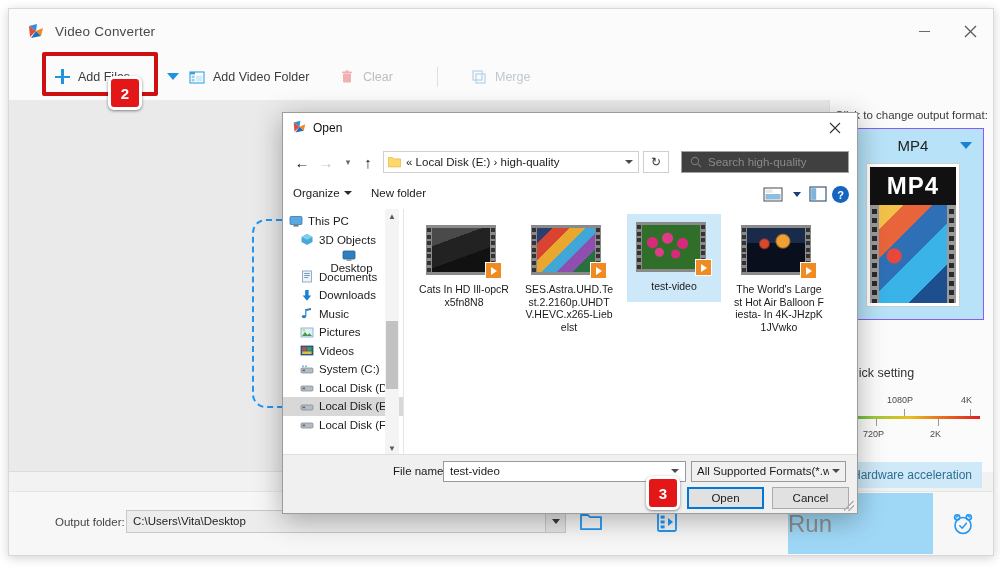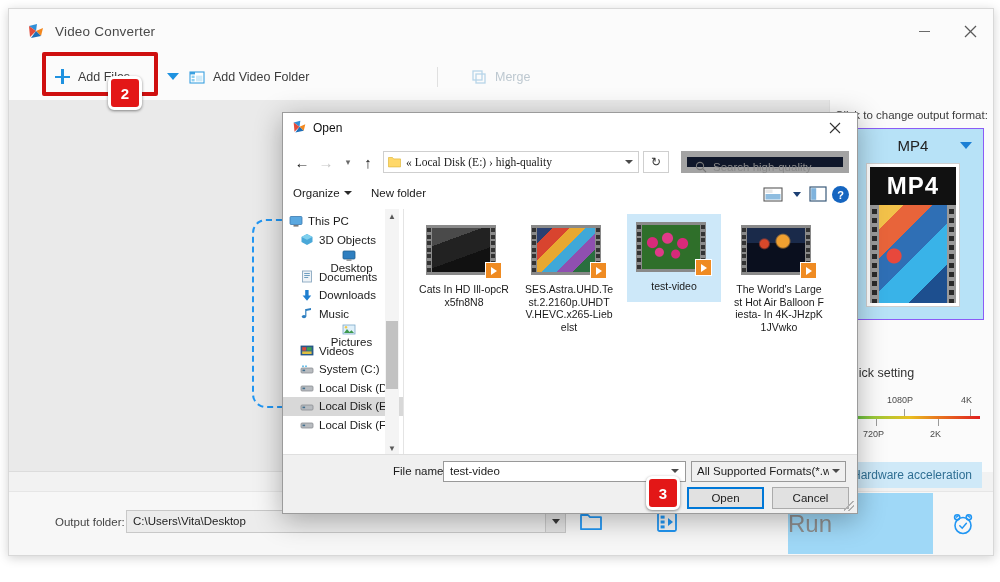--- a/index.html
+++ b/index.html
@@ -231,37 +231,37 @@
   .navbtn{
     position:absolute;top:30px;width:22px;height:38px;
     display:flex;align-items:center;justify-content:center;font-size:15px;
   }
   .nav-back{left:8px;color:#1b1b1b;}
   .nav-fwd{left:32px;color:#c6c6c6;}
   .nav-recent{left:54px;color:#6a6a6a;font-size:9px;}
   .nav-up{left:74px;color:#1b1b1b;}
   .addrbar{
     position:absolute;left:100px;top:38px;width:256px;height:22px;
-    background:#fff;border:1px solid #cfcfcf;box-sizing:border-box;font-family:Liberation Serif, serif;
+    background:#fff;border:1px solid #cfcfcf;box-sizing:border-box;
   }
   .addr-folder{position:absolute;left:4px;top:4px;width:13px;height:12px;}
   .addr-txt{position:absolute;left:22px;top:4px;font-size:11.5px;color:#1b1b1b;white-space:nowrap;}
   .addr-dd{
     position:absolute;right:5px;top:8px;
     width:0;height:0;border-left:4px solid transparent;border-right:4px solid transparent;
     border-top:4.5px solid #4a4a4a;
   }
   .refresh{
     position:absolute;left:360px;top:38px;width:26px;height:22px;
     background:#fff;border:1px solid #cfcfcf;box-sizing:border-box;
     display:flex;align-items:center;justify-content:center;font-size:12px;color:#333;
   }
   .searchbar{
     position:absolute;left:398px;top:38px;width:168px;height:22px;
-    background:#0f172a;border:6px solid #a3a3a3;box-sizing:border-box;
+    background:#404040;border:1px solid #a3a3a3;box-sizing:border-box;
   }
   .search-ico{position:absolute;left:8px;top:4px;width:12px;height:12px;}
   .search-ph{position:absolute;left:26px;top:4px;font-size:11.5px;color:#8a8a8a;}
 
   .dlg-cmd{
     position:absolute;left:0;top:68px;width:100%;height:28px;
     background:#fff;border-bottom:6px solid #22c55e;
   }
   .cmd-org{position:absolute;left:10px;top:6px;font-size:11.5px;color:#1b1b1b;}
   .cmd-org i{
@@ -418,20 +418,28 @@
         <svg class="ico16" viewBox="0 0 16 16">
           <rect x="1" y="3" width="14" height="11" fill="#fff" stroke="#3aa0e0" stroke-width="1.1"></rect>
           <rect x="1" y="3" width="5" height="2.4" fill="#3aa0e0"></rect>
           <rect x="2.6" y="6.6" width="3" height="2.4" fill="#8fd0f0"></rect>
           <rect x="2.6" y="10" width="3" height="2.4" fill="#8fd0f0"></rect>
           <rect x="7" y="6.6" width="6.4" height="5.8" fill="#cfeaf8"></rect>
         </svg>
         <span>Add Video Folder</span>
       </div>
 
+      <div class="tb-item tb-clear">
+        <svg class="ico16" viewBox="0 0 16 16">
+          <rect x="4" y="4.5" width="8" height="9" rx="1" fill="#f2b0b0"></rect>
+          <rect x="3" y="2.6" width="10" height="1.7" rx=".8" fill="#f2b0b0"></rect>
+          <rect x="6.5" y="1.2" width="3" height="1.6" rx=".6" fill="#f2b0b0"></rect>
+        </svg>
+        <span>Clear</span>
+      </div>
 
       <div class="tb-sep"></div>
 
       <div class="tb-item tb-merge">
         <svg class="ico16" viewBox="0 0 16 16">
           <rect x="2" y="2" width="9" height="9" fill="none" stroke="#b7d5e8" stroke-width="1.3"></rect>
           <rect x="5" y="5" width="9" height="9" fill="none" stroke="#b7d5e8" stroke-width="1.3"></rect>
         </svg>
         <span>Merge</span>
       </div>
@@ -658,21 +666,21 @@
             <span>Downloads</span>
           </div>
           <div class="tree-item" style="padding-left:11px;">
             <svg class="tree-ico" viewBox="0 0 14 13">
               <path d="M6 2 L11 1 V3 L6 4 Z" fill="#2f7fc0"></path>
               <rect x="5.2" y="2" width="1.2" height="7.2" fill="#2f7fc0"></rect>
               <ellipse cx="4" cy="9.6" rx="2.2" ry="1.7" fill="#2f7fc0"></ellipse>
             </svg>
             <span>Music</span>
           </div>
-          <div class="tree-item" style="padding-left:11px;flex-direction:column;">
+          <div class="tree-item" style="padding-left:11px;">
             <svg class="tree-ico" viewBox="0 0 14 13">
               <rect x="1" y="2" width="12" height="9" fill="#dff0fa" stroke="#7aa8c8" stroke-width=".8"></rect>
               <path d="M2 10 L5 6 L7.5 9 L9.5 7.2 L12 10 Z" fill="#3f9a4f"></path>
               <circle cx="4" cy="4.2" r="1.2" fill="#f2c84a"></circle>
             </svg>
             <span>Pictures</span>
           </div>
           <div class="tree-item" style="padding-left:11px;">
             <svg class="tree-ico" viewBox="0 0 14 13">
               <rect x="1" y="2" width="12" height="9" fill="#2f5f8f" stroke="#1f4f7f" stroke-width=".8"></rect>

